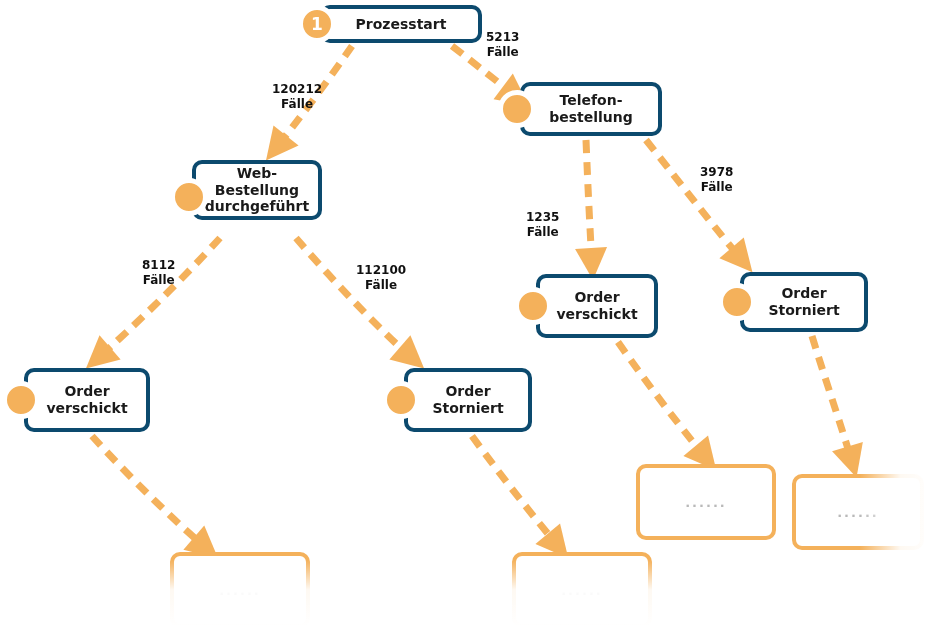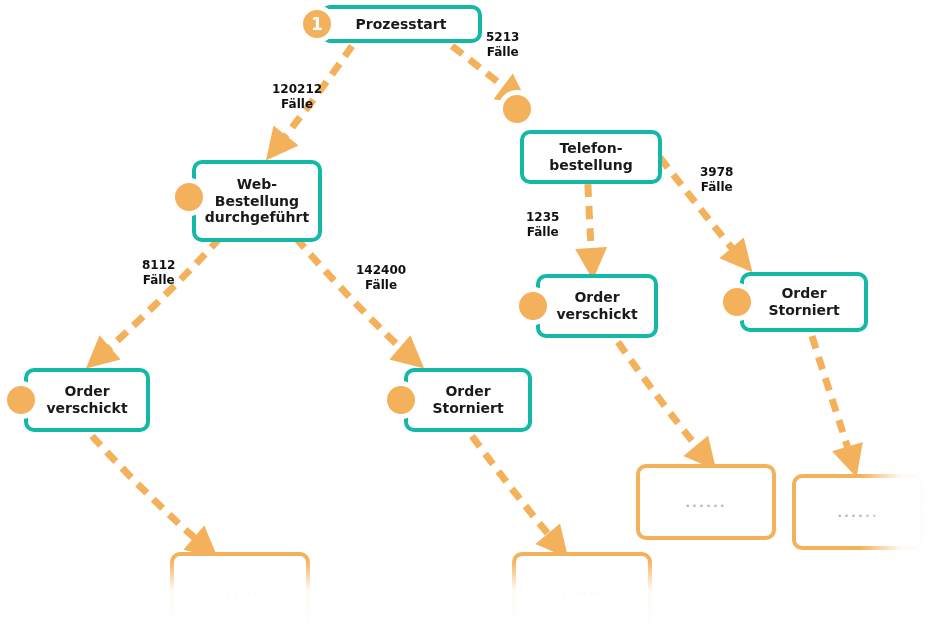--- a/index.html
+++ b/index.html
@@ -20,21 +20,21 @@
   #edge-layer {
     position: absolute;
     left: 0; top: 0;
     width: 934px;
     height: 626px;
   }
   
   .node {
     position: absolute;
     box-sizing: border-box;
-    border: 4px solid #14b8a6;
+    border: 4px solid #0c4a6e;
     border-radius: 10px;
     background: #ffffff;
     display: flex;
     align-items: center;
     justify-content: center;
     text-align: center;
     color: #1a1a1a;
     font-weight: 700;
     line-height: 1.18;
     z-index: 20;
@@ -144,28 +144,28 @@
   <div class="fade-mask fade-bottom" style="left:0; top:560px; width:934px; height:66px;"></div>
   <div class="fade-mask fade-right" style="left:860px; top:400px; width:74px; height:226px;"></div>
 
   <div id="nodes">
       <div class="node" style="left: 320px; top: 5px; width: 162px; height: 38px; font-size: 14px;">
         <span class="node-label">Prozesstart</span>
       </div>
       <div class="badge" style="left: 298px; top: 5px;">
         <span>1</span>
       </div>
-      <div class="node" style="left: 520px; top: 82px; width: 142px; height: 54px; font-size: 14px; margin-top: 48px;">
+      <div class="node" style="left: 520px; top: 82px; width: 142px; height: 54px; font-size: 14px;">
         <span class="node-label">Telefon-
 bestellung</span>
       </div>
       <div class="badge" style="left: 498px; top: 90px;">
         <span></span>
       </div>
-      <div class="node" style="left: 192px; top: 160px; width: 130px; height: 82px; font-size: 14px; text-align: center;">
+      <div class="node" style="left: 192px; top: 160px; width: 130px; height: 60px; font-size: 14px; text-align: center;">
         <span class="node-label">Web-
 Bestellung
 durchgeführt</span>
       </div>
       <div class="badge" style="left: 170px; top: 178px;">
         <span></span>
       </div>
       <div class="node" style="left: 536px; top: 274px; width: 122px; height: 64px; font-size: 14px;">
         <span class="node-label">Order
 verschickt</span>
@@ -195,16 +195,16 @@
         <span></span>
       </div>
     </div>
 
   <div id="edge-labels">
       <div class="edge-label" style="left: 272px; top: 82px;"><div>120212</div><div>Fälle</div></div>
       <div class="edge-label" style="left: 486px; top: 30px;"><div>5213</div><div>Fälle</div></div>
       <div class="edge-label" style="left: 526px; top: 177px; margin-top: 33px;"><div>1235</div><div>Fälle</div></div>
       <div class="edge-label" style="left: 700px; top: 165px;"><div>3978</div><div>Fälle</div></div>
       <div class="edge-label" style="left: 108px; top: 258px; margin-left: 34px;"><div>8112</div><div>Fälle</div></div>
-      <div class="edge-label" style="left: 356px; top: 263px;"><div>142400</div><div>Fälle</div></div>
+      <div class="edge-label" style="left: 356px; top: 263px;"><div>112100</div><div>Fälle</div></div>
     </div>
 
 </div>
 
 </body></html>

